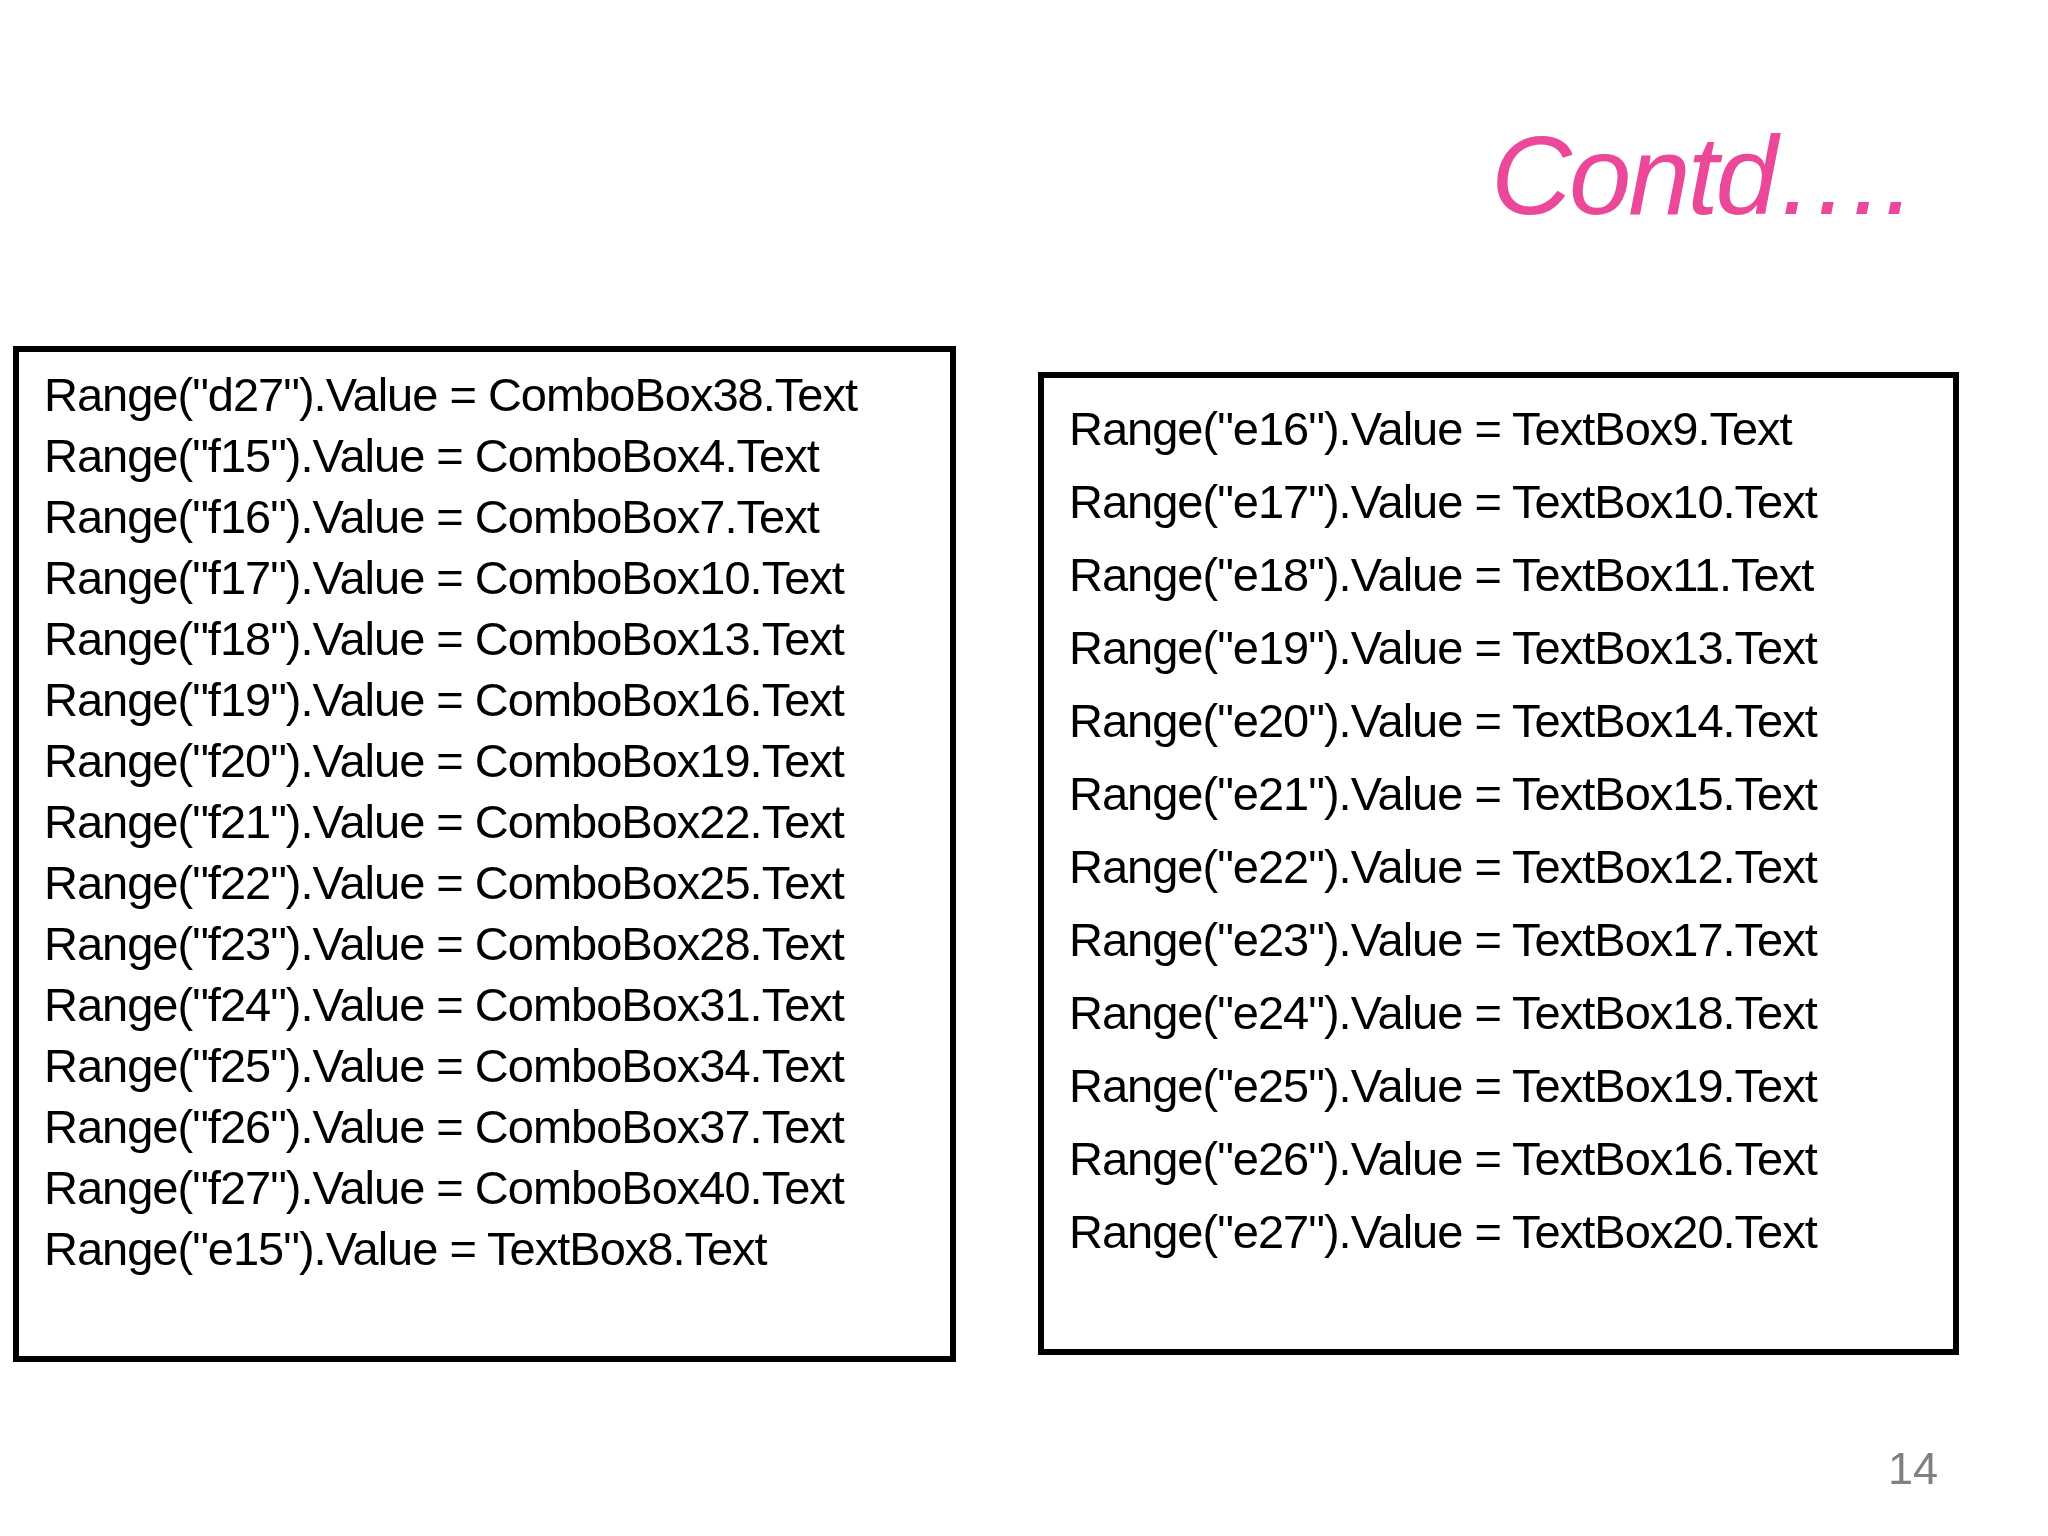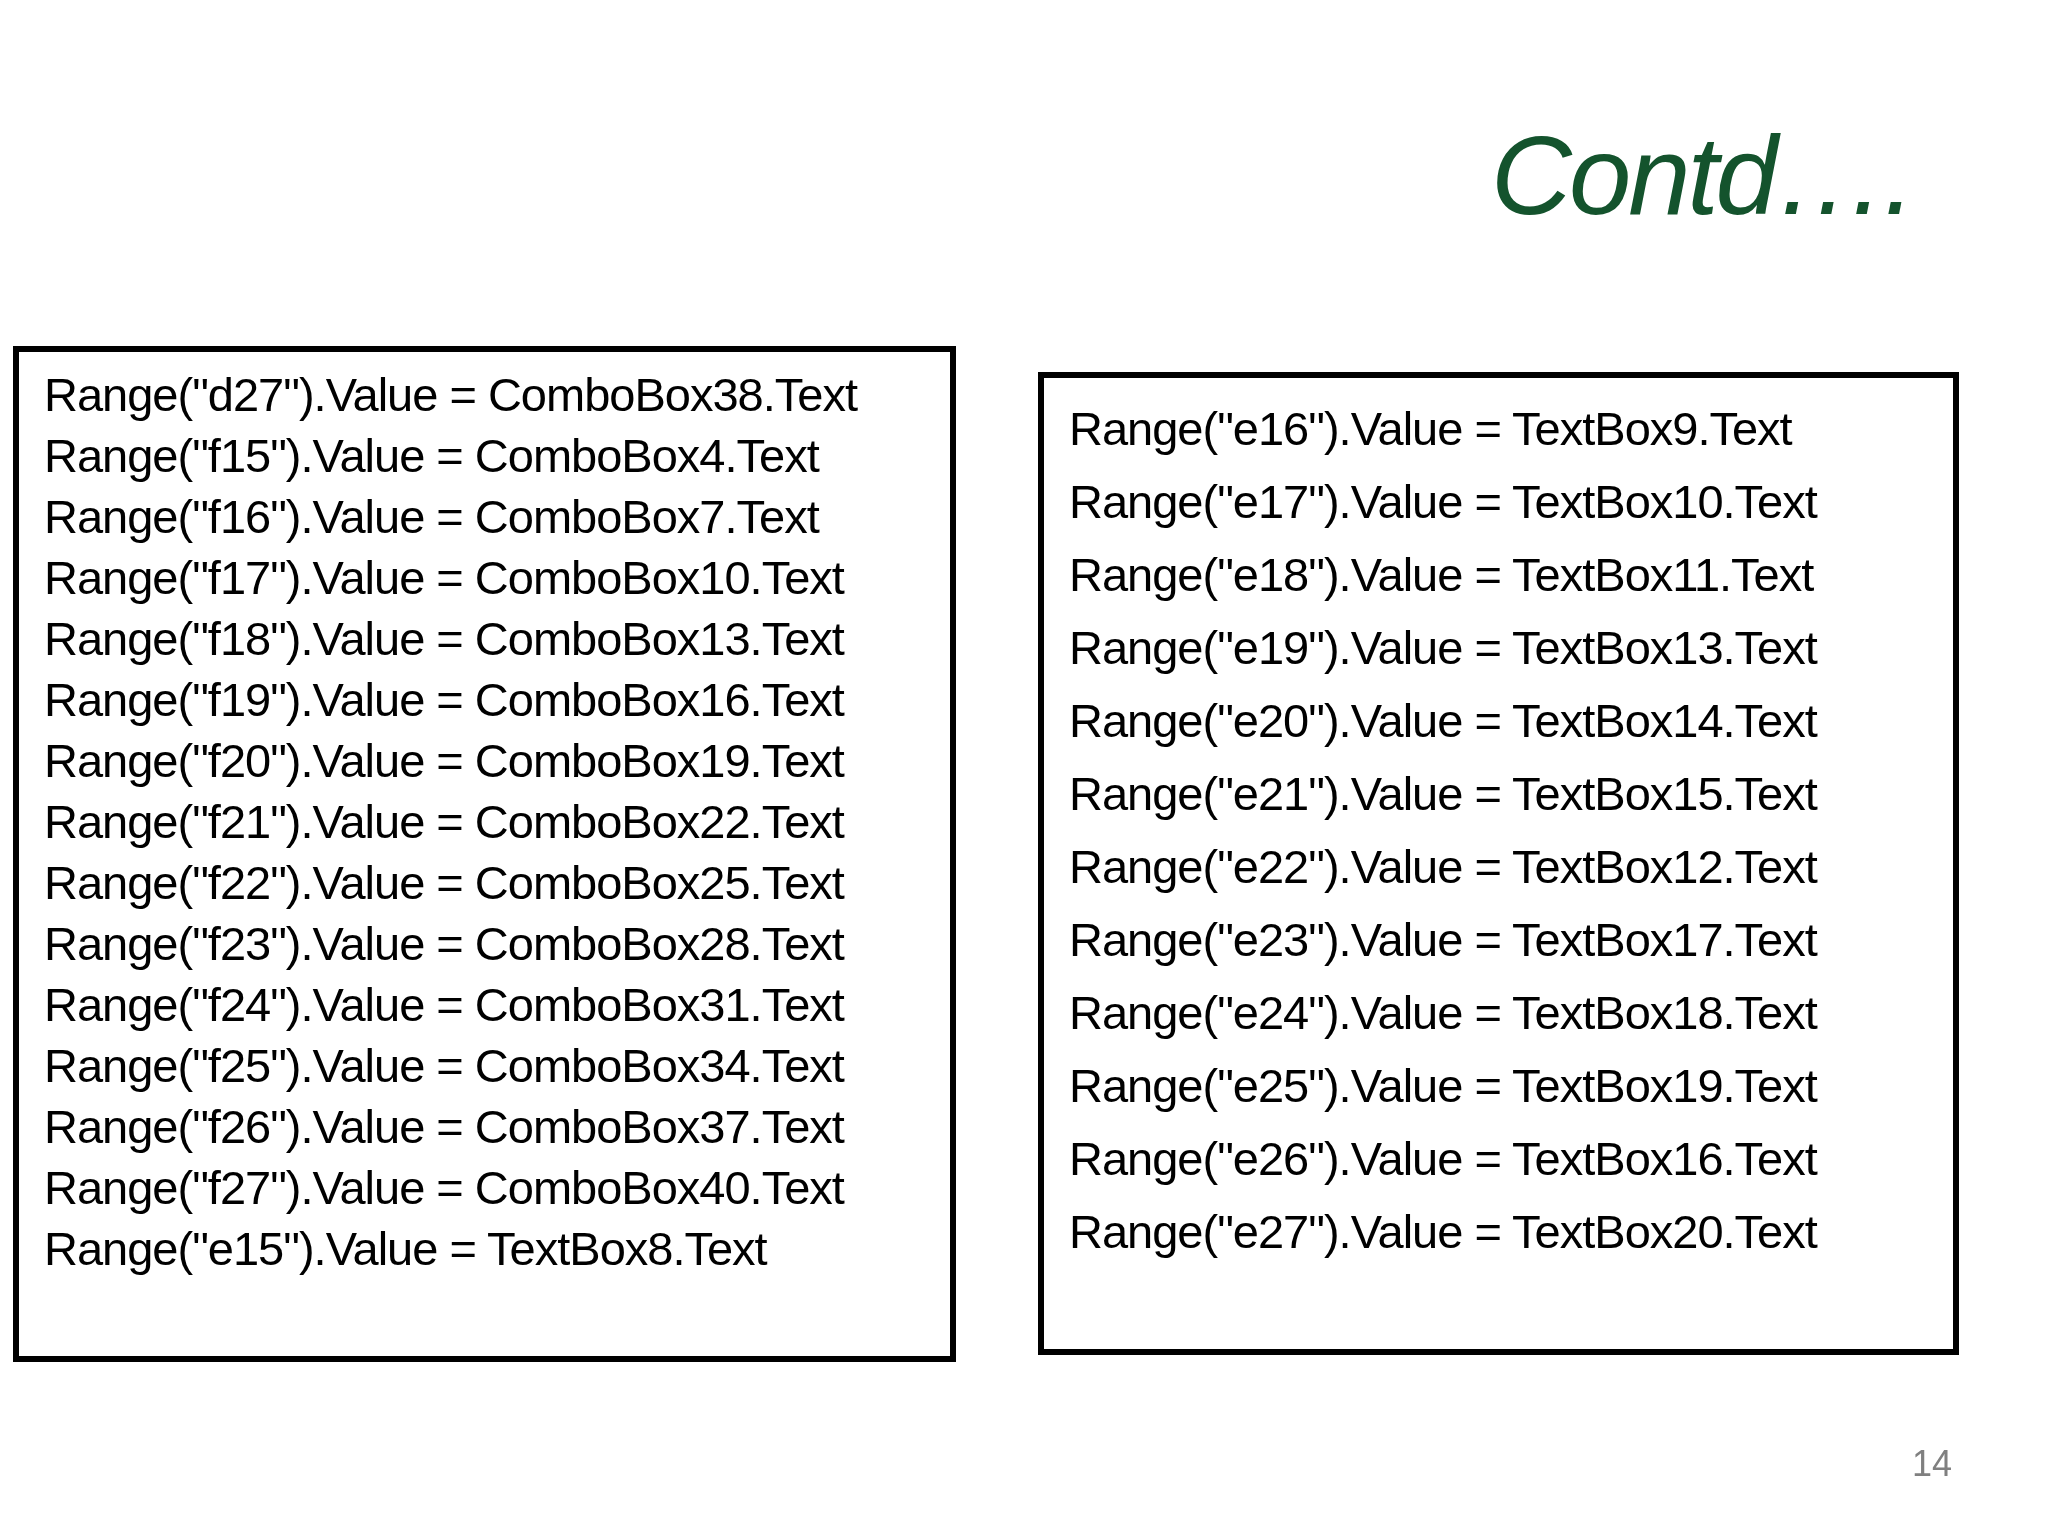--- a/index.html
+++ b/index.html
@@ -18,21 +18,21 @@
 
   .slide-title {
     position: absolute;
     top: 120px;
     right: 136px;
     font-size: 112px;
     font-style: italic;
     font-weight: normal;
     letter-spacing: -3px;
     line-height: 1;
-    color: #14532d;
+    color: #ec4899;
     white-space: nowrap;
   }
 
   .code-box {
     position: absolute;
     border: 6px solid #000000;
     box-sizing: border-box;
     background: #ffffff;
     font-size: 47px;
     letter-spacing: -1px;
@@ -59,24 +59,23 @@
 
   .end-sub-line {
     font-weight: bold;
     line-height: 73px;
   }
 
   .page-number {
     position: absolute;
     left: 1888px;
     top: 1442px;
-    font-size: 36px;
+    font-size: 45px;
     color: #808080;
     line-height: 1.2;
-    margin-left: 24px;
   }
 </style>
 </head>
 <body>
 
 <div class="slide-title">Contd….</div>
 
 <div class="code-box left">
   <div class="code-line">Range("d27").Value = ComboBox38.Text</div>
   <div class="code-line">Range("f15").Value = ComboBox4.Text</div>

